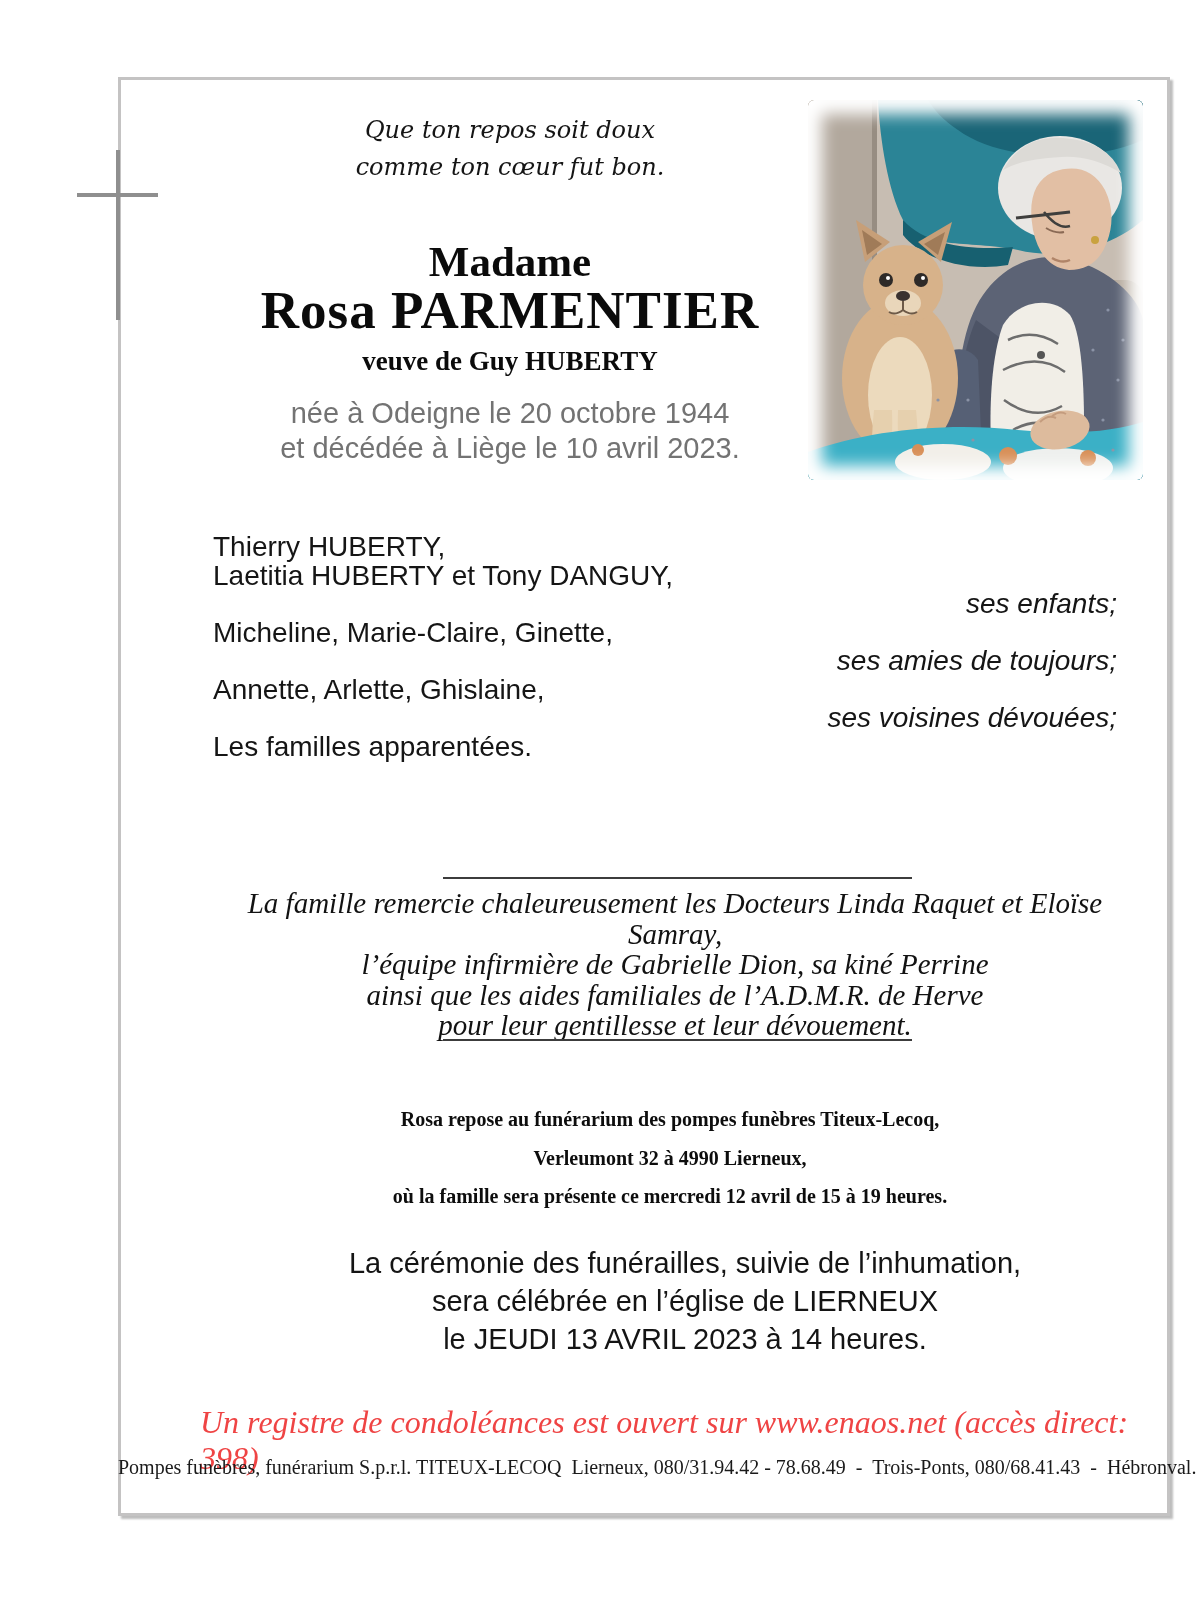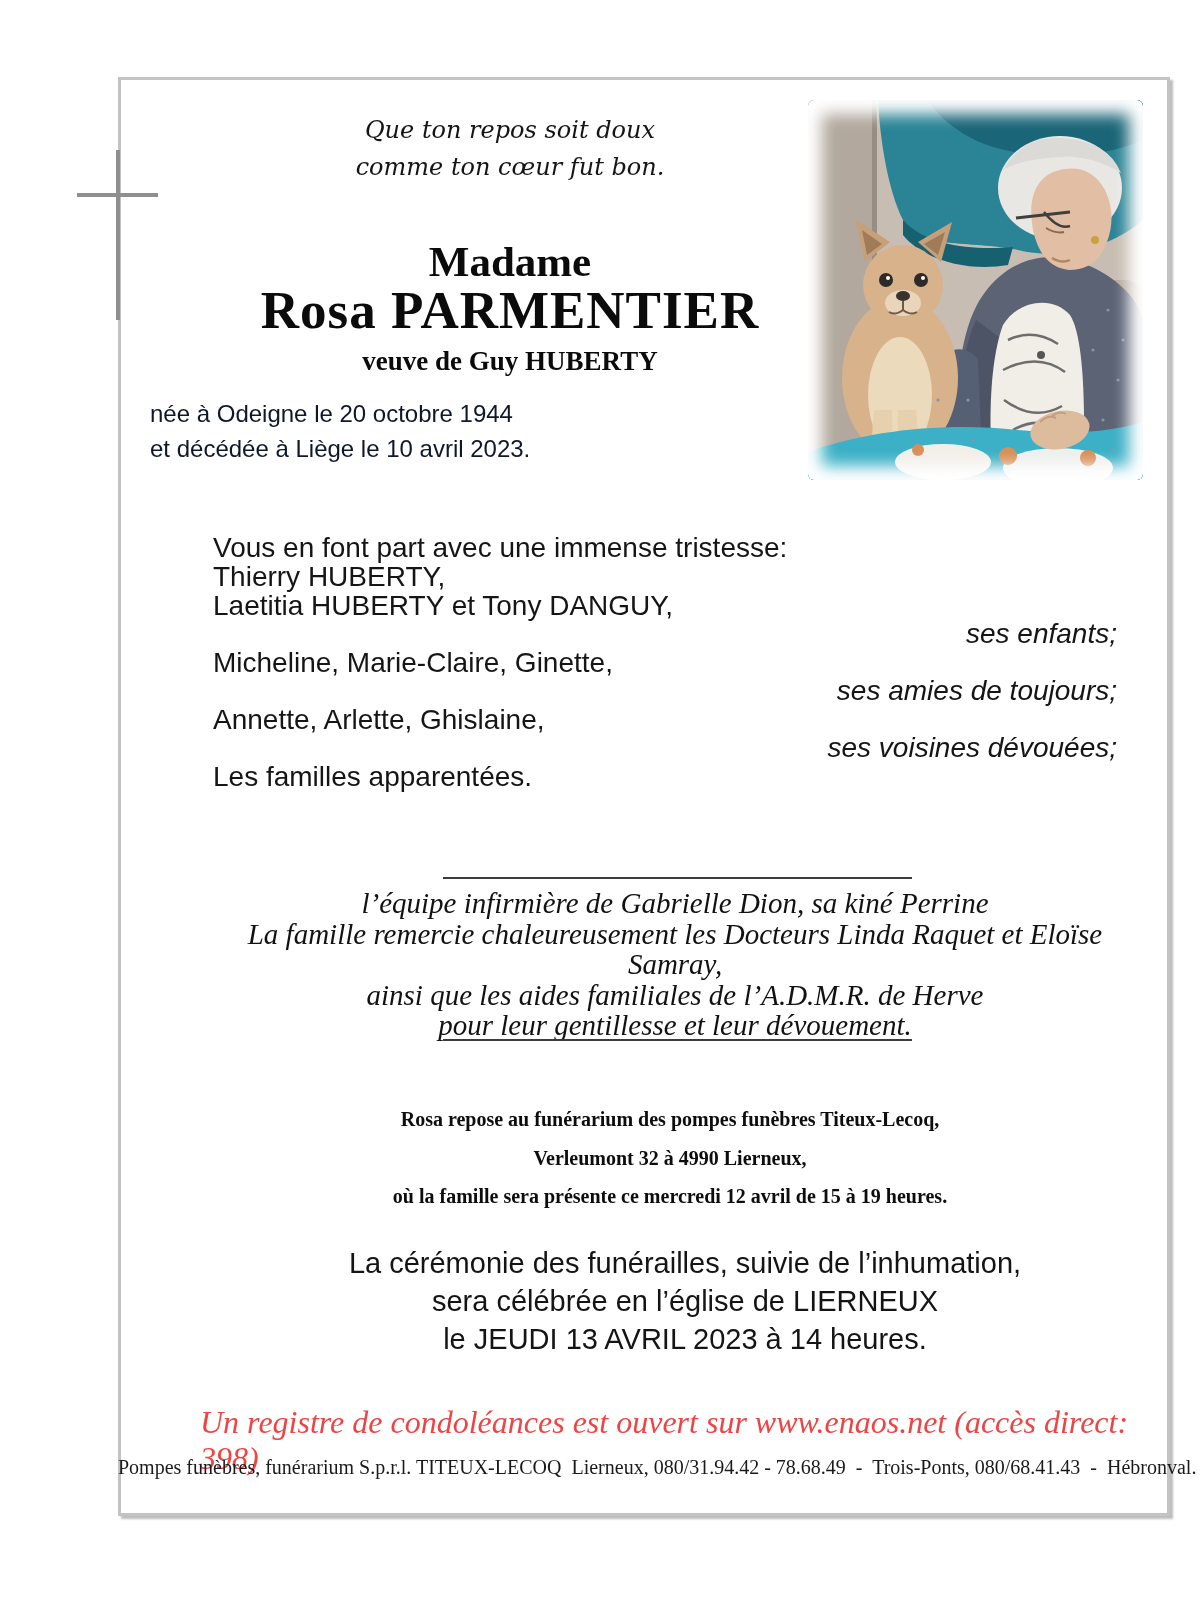--- a/index.html
+++ b/index.html
@@ -18,22 +18,22 @@
   .epitaph{
     position:absolute;left:150px;top:112px;width:720px;text-align:center;
     font-family:"DejaVu Serif","Liberation Serif",serif;font-style:italic;
     font-size:24px;line-height:37px;color:#151515;
   }
   .title-block{position:absolute;left:150px;top:238px;width:720px;text-align:center;
     font-family:"Liberation Serif",serif;font-weight:bold;color:#0b0b0b;}
   .t-madame{font-size:43px;line-height:48px;}
   .t-name{font-size:53px;line-height:56px;margin-top:-4px;letter-spacing:1px;}
   .t-veuve{font-size:27px;line-height:46px;}
-  .birth-block{position:absolute;left:150px;top:396px;width:720px;text-align:left;
-    font-size:24px;line-height:35px;color:#0f172a;}
+  .birth-block{position:absolute;left:150px;top:396px;width:720px;text-align:center;
+    font-size:29px;line-height:35px;color:#737373;}
 
   .photo{position:absolute;left:808px;top:100px;width:335px;height:380px;border-radius:6px;overflow:hidden;}
   .photo svg{display:block;}
   .photo .vignette{position:absolute;left:0;top:0;right:0;bottom:0;border-radius:6px;
     box-shadow:inset 0 0 16px 14px #ffffff;pointer-events:none;}
 
   .family{position:absolute;left:213px;top:533px;width:904px;color:#151515;}
   .fam-intro{font-size:28px;line-height:30px;}
   .fam-rows{}
   .fam-row{font-size:28px;line-height:28.5px;height:28.5px;}
@@ -155,38 +155,37 @@
     <div class="t-name">Rosa PARMENTIER</div>
     <div class="t-veuve">veuve de Guy HUBERTY</div>
   </div>
 
   <div class="birth-block">
     <div>née à Odeigne le 20 octobre 1944</div>
     <div>et décédée à Liège le 10 avril 2023.</div>
   </div>
 
   <div class="family">
-    <div class="fam-intro">Vous en font part avec une immense tristesse:</div>
     <div class="fam-rows">
       <div class="fam-row">Thierry HUBERTY,</div>
       <div class="fam-row">Laetitia HUBERTY et Tony DANGUY,</div>
       <div class="fam-row fam-rel">ses enfants;</div>
       <div class="fam-row">Micheline, Marie-Claire, Ginette,</div>
       <div class="fam-row fam-rel">ses amies de toujours;</div>
       <div class="fam-row">Annette, Arlette, Ghislaine,</div>
       <div class="fam-row fam-rel">ses voisines dévouées;</div>
       <div class="fam-row">Les familles apparentées.</div>
     </div>
   </div>
 
   <div class="rule rule-1"></div>
 
   <div class="thanks">
+    <div>La famille remercie chaleureusement les Docteurs Linda Raquet et Eloïse Samray,</div>
     <div>l’équipe infirmière de Gabrielle Dion, sa kiné Perrine</div>
-    <div>La famille remercie chaleureusement les Docteurs Linda Raquet et Eloïse Samray,</div>
     <div>ainsi que les aides familiales de l’A.D.M.R. de Herve</div>
     <div>pour leur gentillesse et leur dévouement.</div>
   </div>
 
   <div class="rule rule-2"></div>
 
   <div class="repose">
     <div>Rosa repose au funérarium des pompes funèbres Titeux-Lecoq,</div>
     <div>Verleumont 32 à 4990 Lierneux,</div>
     <div>où la famille sera présente ce mercredi 12 avril de 15 à 19 heures.</div>

